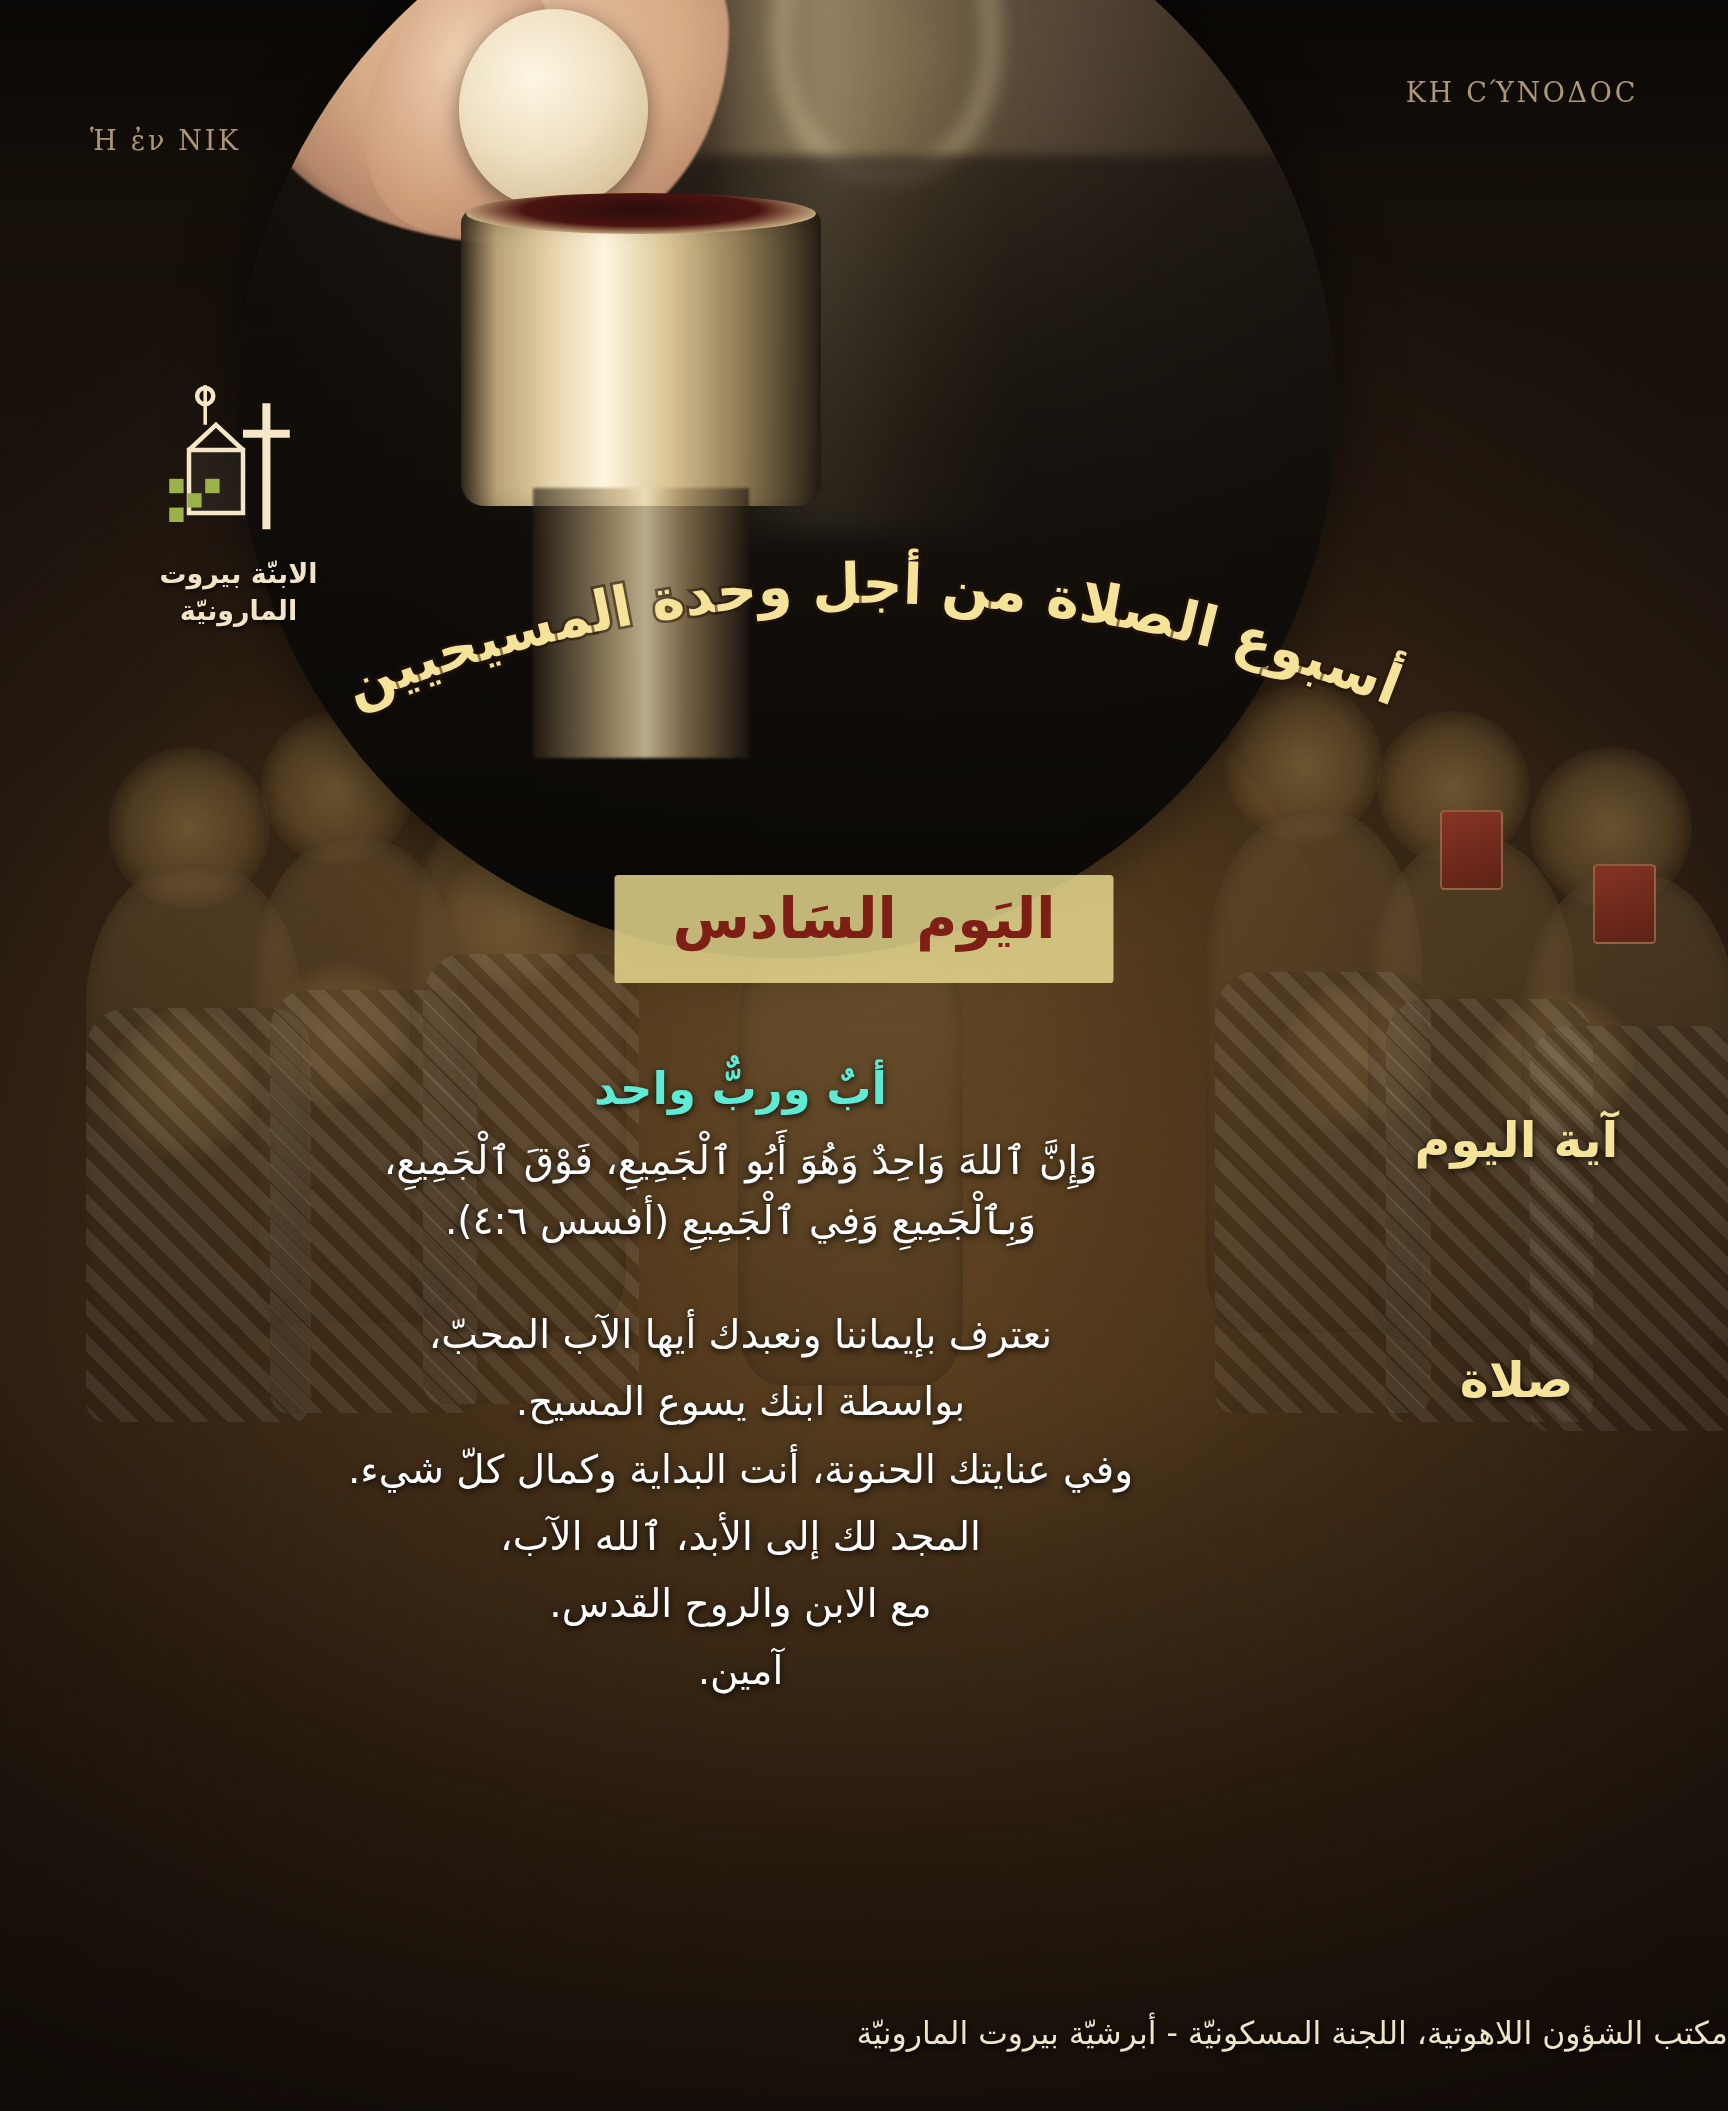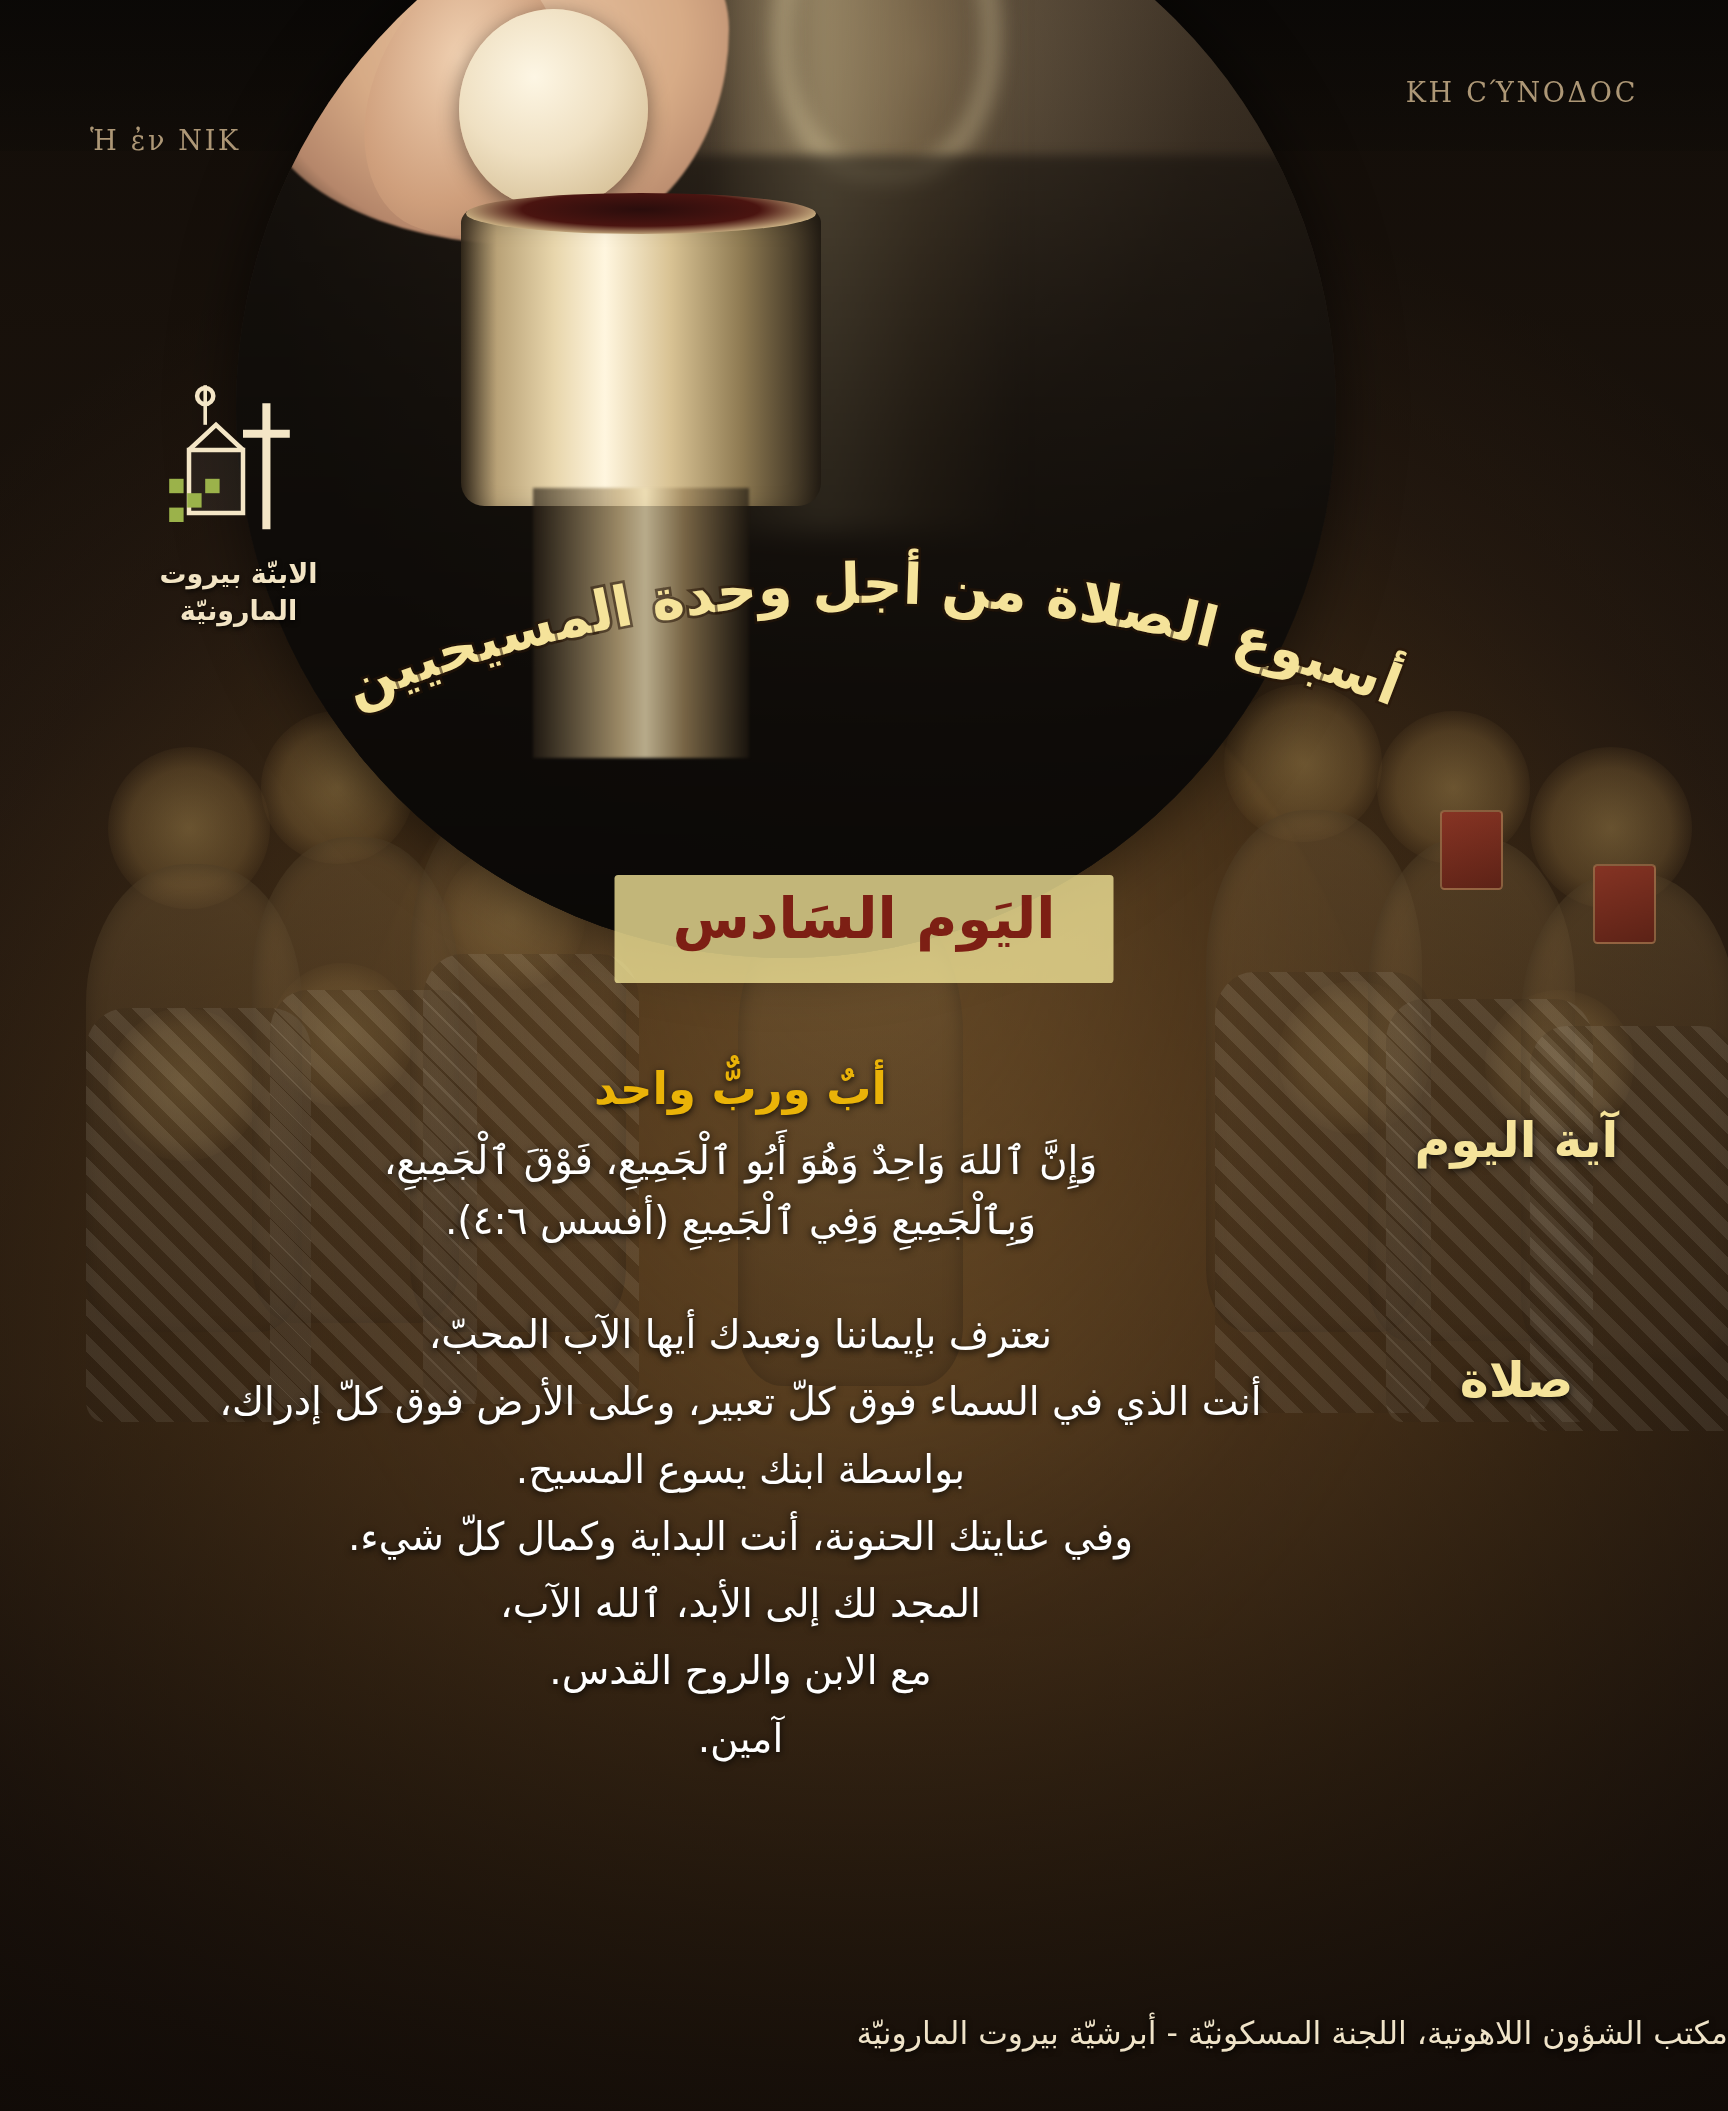--- a/index.html
+++ b/index.html
@@ -252,21 +252,21 @@
     font-size: 49px;
     font-weight: bold;
     text-shadow: 0 1.8px 7.2px rgba(0,0,0,0.85);
     padding-top: 50px;
   }
   .row-body {
     flex: 1 1 auto;
     text-align: center;
   }
   .verse-head {
-    color: #eab308;
+    color: #5eead4;
     font-size: 45px;
     font-weight: bold;
     margin-bottom: 16px;
     text-shadow: 0 1.8px 7.2px rgba(0,0,0,0.85);
   }
   .verse-text {
     color: #ffffff;
     font-size: 39px;
     line-height: 1.55;
     text-shadow: 0 1.8px 7.2px rgba(0,0,0,0.9);
@@ -396,21 +396,20 @@
         <div class="verse-text">وَإِنَّ ٱللهَ وَاحِدٌ وَهُوَ أَبُو ٱلْجَمِيعِ، فَوْقَ ٱلْجَمِيعِ،</div>
         <div class="verse-text">وَبِٱلْجَمِيعِ وَفِي ٱلْجَمِيعِ (أفسس ٤:٦).</div>
       </div>
     </div>
 
     <div class="row">
       <div class="row-label">صلاة</div>
       <div class="row-body">
         <div class="prayer-text">
           <div>نعترف بإيماننا ونعبدك أيها الآب المحبّ،</div>
-          <div>أنت الذي في السماء فوق كلّ تعبير، وعلى الأرض فوق كلّ إدراك،</div>
           <div>بواسطة ابنك يسوع المسيح.</div>
           <div>وفي عنايتك الحنونة، أنت البداية وكمال كلّ شيء.</div>
           <div>المجد لك إلى الأبد، ٱلله الآب،</div>
           <div>مع الابن والروح القدس.</div>
           <div>آمين.</div>
         </div>
       </div>
     </div>
 
   </div>

